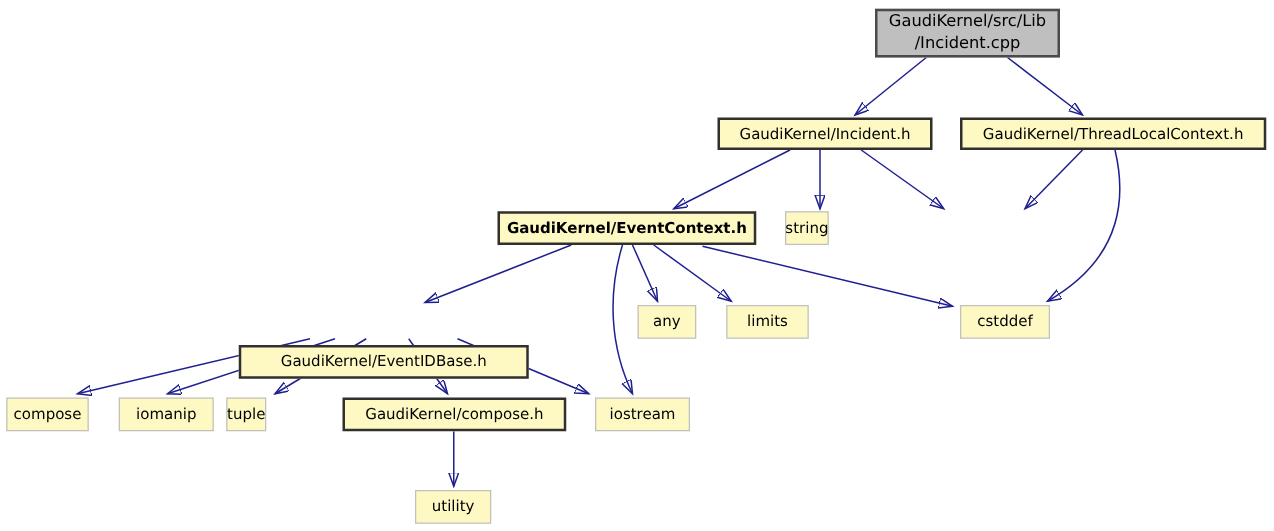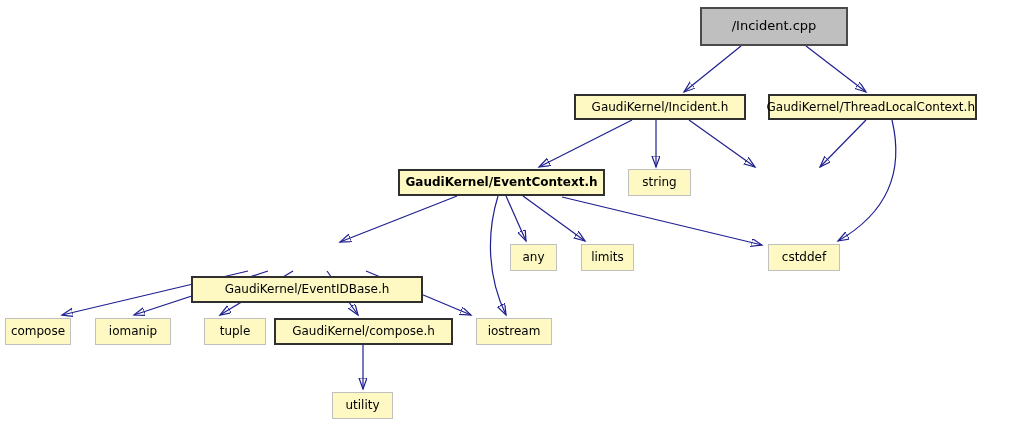--- a/index.html
+++ b/index.html
@@ -66,65 +66,66 @@
     <path d="M498,196 C486,235 488,278 506,315" marker-end="url(#arrow)"></path>
     <path d="M248,271 L62,315" marker-end="url(#arrow)"></path>
     <path d="M268,271 L134,315" marker-end="url(#arrow)"></path>
     <path d="M293,271 L220,315" marker-end="url(#arrow)"></path>
     <path d="M327,271 L358,315" marker-end="url(#arrow)"></path>
     <path d="M366,271 L471,315" marker-end="url(#arrow)"></path>
     <path d="M363,345 L363,389" marker-end="url(#arrow)"></path>
   </svg>
 
   <div class="node root" style="left:700px;top:7px;width:148px;height:39px;">
+    <span>GaudiKernel/src/Lib</span>
     <span>/Incident.cpp</span>
   </div>
 
   <div class="node doc" style="left:574px;top:94px;width:172px;height:26px;">
     <span>GaudiKernel/Incident.h</span>
   </div>
 
-  <div class="node doc" style="left:768px;top:94px;width:209px;height:26px;justify-content:flex-end;">
+  <div class="node doc" style="left:768px;top:94px;width:245px;height:26px;">
     <span>GaudiKernel/ThreadLocalContext.h</span>
   </div>
 
   <div class="node doc" style="left:398px;top:169px;width:207px;height:27px;font-weight:bold;">
     <span>GaudiKernel/EventContext.h</span>
   </div>
 
-  <div class="node ext" style="left:628px;top:169px;width:63px;height:27px;">
+  <div class="node ext" style="left:628px;top:169px;width:35px;height:27px;">
     <span>string</span>
   </div>
 
 
   <div class="node doc" style="left:191px;top:244px;width:232px;height:27px;margin-top:32px;">
     <span>GaudiKernel/EventIDBase.h</span>
   </div>
 
   <div class="node ext" style="left:510px;top:244px;width:47px;height:27px;">
     <span>any</span>
   </div>
 
-  <div class="node ext" style="left:581px;top:244px;width:53px;height:27px;">
+  <div class="node ext" style="left:581px;top:244px;width:66px;height:27px;">
     <span>limits</span>
   </div>
 
   <div class="node ext" style="left:768px;top:244px;width:72px;height:27px;align-items:center;">
     <span>cstddef</span>
   </div>
 
   <div class="node ext" style="left:5px;top:318px;width:66px;height:27px;">
     <span>compose</span>
   </div>
 
   <div class="node ext" style="left:95px;top:318px;width:76px;height:27px;">
     <span>iomanip</span>
   </div>
 
-  <div class="node ext" style="left:204px;top:318px;width:62px;height:27px;">
+  <div class="node ext" style="left:181px;top:318px;width:32px;height:27px;">
     <span>tuple</span>
   </div>
 
   <div class="node doc" style="left:274px;top:318px;width:179px;height:27px;">
     <span>GaudiKernel/compose.h</span>
   </div>
 
   <div class="node ext" style="left:476px;top:318px;width:76px;height:27px;">
     <span>iostream</span>
   </div>

